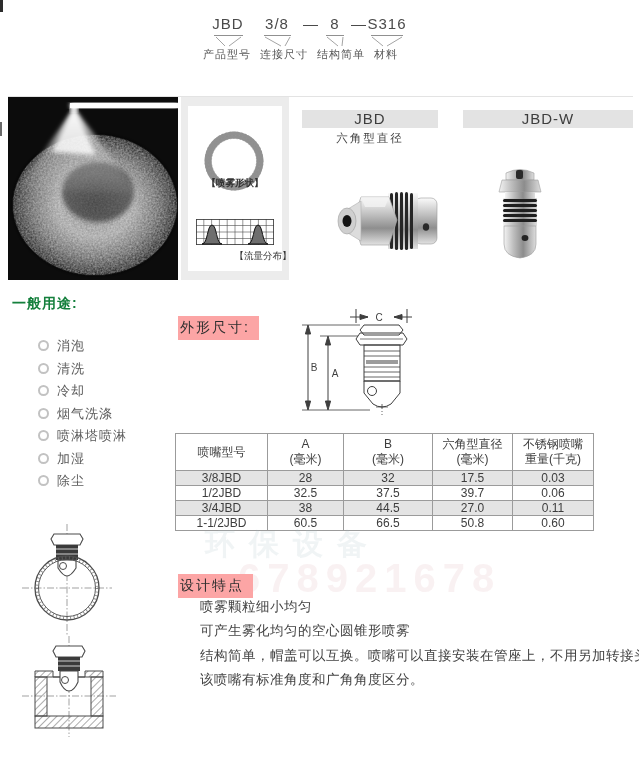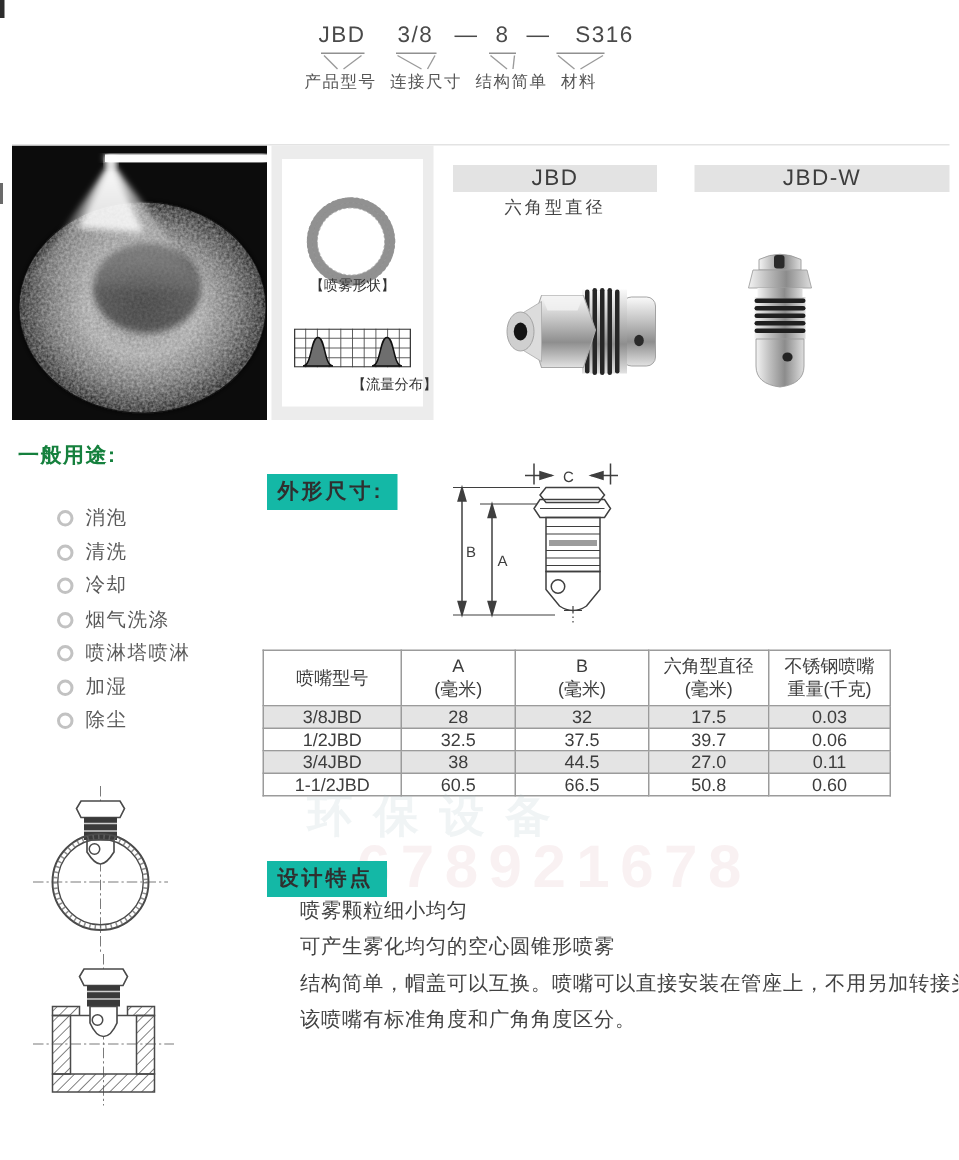--- a/index.html
+++ b/index.html
@@ -21,21 +21,21 @@
             line-height:18px;letter-spacing:1px;}
   .prod-sub{text-align:center;font-size:11.5px;color:#444;letter-spacing:2px;}
   .topline{left:8px;top:96px;width:625px;height:1px;background:#e3e3e3;}
   
   #uses-title{left:12px;top:295px;font-size:14px;font-weight:bold;color:#15803d;letter-spacing:1px;}
   .use-item{position:absolute;left:38px;height:16px;}
   .ring{display:inline-block;width:7px;height:7px;border:2px solid #c2c2c2;border-radius:50%;
         background:#fff;vertical-align:middle;margin-right:8px;}
   .use-txt{font-size:13px;color:#5a5a5a;letter-spacing:1px;vertical-align:middle;}
   
-  .sec-label{background:#14b8a6;padding:3px 9px 3px 7px;font-size:14px;font-weight:bold;
+  .sec-label{background:#fca5a5;padding:3px 9px 3px 2px;font-size:14px;font-weight:normal;
              color:#2f2f2f;letter-spacing:2px;}
   
   #spec-table{left:175px;top:433px;}
   table{border-collapse:collapse;table-layout:fixed;width:418px;}
   td,th{border:1px solid #9b9b9b;text-align:center;font-size:12px;color:#3d3d3d;
         padding:0;font-weight:normal;overflow:hidden;}
   th{height:36px;background:#fff;}
   td{height:14px;line-height:14px;}
   tr.shade td{background:#e4e4e4;}
   .hl{line-height:15px;}
@@ -59,21 +59,21 @@
   <div class="abs" id="corner-mark"></div>
   <div class="abs" id="edge-tick"></div>
   <div class="abs topline"></div>
 
   <div class="abs" style="left:0;top:0;width:639px;height:70px;">
     <span class="abs ctr code" style="left:228px;top:15px;">JBD</span>
     <span class="abs ctr code" style="left:277px;top:15px;">3/8</span>
     <span class="abs ctr code" style="left:311px;top:15px;">—</span>
     <span class="abs ctr code" style="left:335px;top:15px;">8</span>
     <span class="abs ctr code" style="left:359px;top:15px;">—</span>
-    <span class="abs ctr code" style="left:387px;top:15px;margin-left:16px;">S316</span>
+    <span class="abs ctr code" style="left:387px;top:15px;">S316</span>
 
     <div class="abs code-ul" style="left:214px;top:35px;width:29px;"></div>
     <div class="abs code-ul" style="left:264px;top:35px;width:27px;"></div>
     <div class="abs code-ul" style="left:326px;top:35px;width:18px;"></div>
     <div class="abs code-ul" style="left:371px;top:35px;width:32px;"></div>
 
     <svg class="abs" style="left:190px;top:36px;" width="260" height="12">
       <g stroke="#9a9a9a" stroke-width="0.9">
         <line x1="26" y1="1" x2="35" y2="10"></line>
           <line x1="51" y1="1" x2="39" y2="10"></line>
@@ -129,21 +129,21 @@
 
   <div class="abs" id="pattern-panel">
     <div id="pattern-inner">
       <svg class="abs" style="left:13px;top:22px;" width="66" height="66" viewBox="0 0 66 66">
         <g fill="none" stroke="#8a8a8a" stroke-linecap="round">
           <circle cx="33" cy="33" r="26" stroke-width="7" stroke-dasharray="0.4 2.6" opacity="0.85"></circle>
           <circle cx="33" cy="33" r="27.5" stroke-width="4" stroke-dasharray="0.4 3.4" opacity="0.6"></circle>
           <circle cx="33" cy="33" r="24" stroke-width="4" stroke-dasharray="0.4 3.1" opacity="0.6"></circle>
         </g>
       </svg>
-      <div class="pat-label" style="top:78px;">【喷雾形状】</div>
+      <div class="pat-label" style="top:71px;font-weight:bold;">【喷雾形状】</div>
       <svg class="abs" style="left:8px;top:113px;" width="78" height="26" viewBox="0 0 78 26">
         <g stroke="#4d4d4d" stroke-width="0.6">
           <line x1="0" y1="6.5" x2="78" y2="6.5"></line>
             <line x1="0" y1="13" x2="78" y2="13"></line>
             <line x1="0" y1="19.5" x2="78" y2="19.5"></line>
           <line x1="7.8" y1="0" x2="7.8" y2="26"></line>
             <line x1="15.6" y1="0" x2="15.6" y2="26"></line>
             <line x1="23.4" y1="0" x2="23.4" y2="26"></line>
           <line x1="31.2" y1="0" x2="31.2" y2="26"></line>
             <line x1="39" y1="0" x2="39" y2="26"></line>

